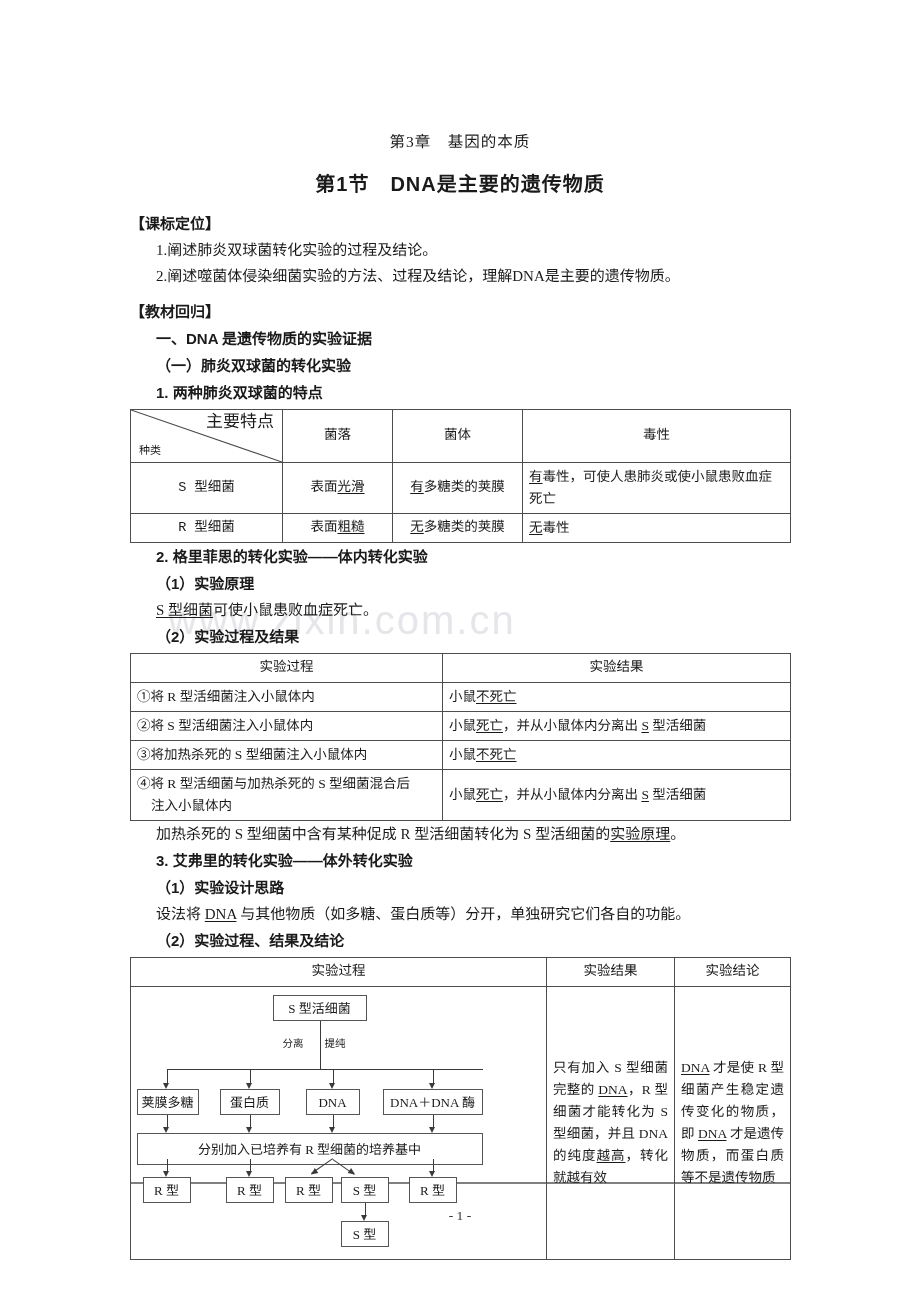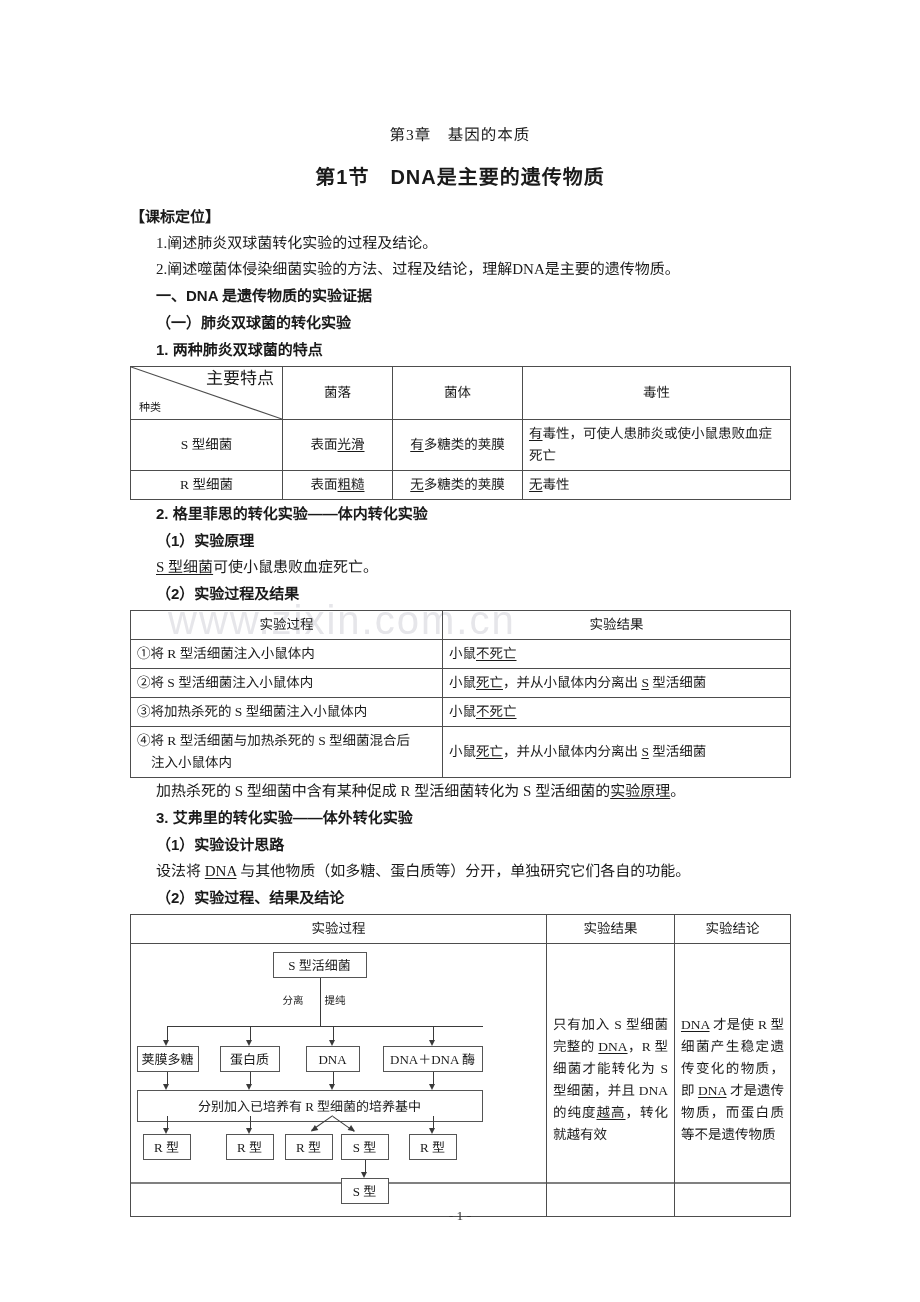--- a/index.html
+++ b/index.html
@@ -30,21 +30,21 @@
     letter-spacing: 2px;
     color: #e6e6ea;
     white-space: nowrap;
     pointer-events: none;
     z-index: 0;
     user-select: none;
   }
   #content {
     position: relative;
     z-index: 2;
-    padding: 8px 130px;
+    padding: 15px 130px;
   }
   .spacer-top { height: 112px; }
 
   h1.chapter {
     margin: 0;
     font-family: "Liberation Serif", "DejaVu Serif", serif;
     font-size: 15.5px;
     font-weight: normal;
     text-align: center;
     letter-spacing: 1px;
@@ -91,21 +91,21 @@
   }
   table.doc td, table.doc th {
     border: 1px solid #4d4d4d;
     font-weight: normal;
     font-size: 13.5px;
     line-height: 22px;
     padding: 3px 6px;
     vertical-align: middle;
     background: transparent;
   }
-  .ctr { text-align: center; }
+  .ctr { text-align: center; font-family: Liberation Mono, monospace; }
   .lft { text-align: left; }
 
   
   td.diag {
     position: relative;
     height: 46px;
     padding: 0;
     overflow: hidden;
   }
   td.diag .dline {
@@ -214,20 +214,21 @@
   <div id="content">
     <div class="spacer-top"></div>
 
     <h1 class="chapter">第3章　基因的本质</h1>
     <h2 class="section">第1节　DNA是主要的遗传物质</h2>
 
     <div class="bracket-head">【课标定位】</div>
     <div class="para indent1">1.阐述肺炎双球菌转化实验的过程及结论。</div>
     <div class="para indent1">2.阐述噬菌体侵染细菌实验的方法、过程及结论，理解DNA是主要的遗传物质。</div>
 
+    <div class="bracket-head">【教材回归】</div>
     <div class="sub-head">一、DNA 是遗传物质的实验证据</div>
     <div class="sub-head">（一）肺炎双球菌的转化实验</div>
     <div class="sub-head">1. 两种肺炎双球菌的特点</div>
 
     <table class="doc">
       <colgroup>
         <col style="width:152px">
           <col style="width:110px">
           <col style="width:130px">
           <col style="width:268px">

